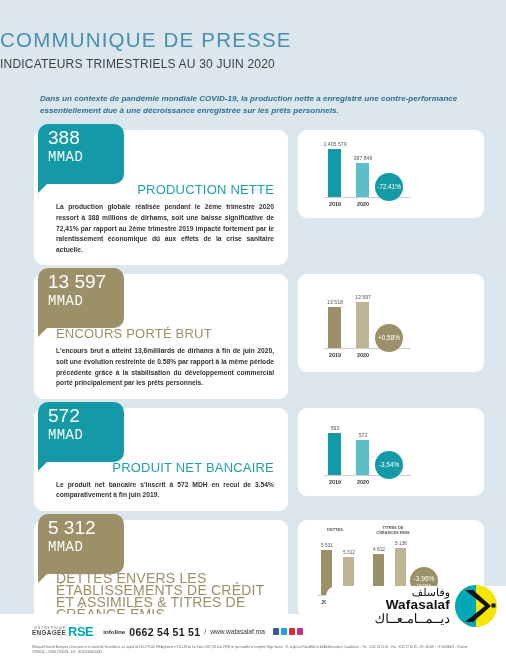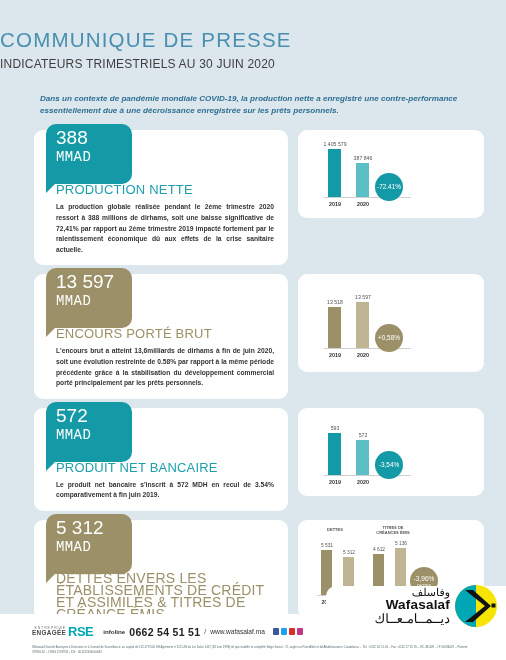--- a/index.html
+++ b/index.html
@@ -41,21 +41,21 @@
     background:#ffffff;
     border-radius:9px;
     flex:0 0 254px;
     min-height:88px;
     padding:6px 14px 10px 22px;
     box-sizing:border-box;
   }
   .card.tall{min-height:98px;}
   
   .badge{
-    position:absolute;left:12px;top:-6px;
+    position:absolute;left:4px;top:-6px;
     width:86px;height:60px;
     border-radius:10px 10px 10px 0;
     color:#fff;
     padding:4px 12px 0 10px;
     box-sizing:border-box;
   }
   .badge:after{
     content:"";position:absolute;left:0;bottom:-9px;
     width:0;height:0;
     border-left:9px solid;
@@ -64,21 +64,21 @@
   }
   .badge .num{font-size:19px;line-height:20px;font-weight:400;}
   .badge .unit{font-size:14px;letter-spacing:.4px;margin-top:1px;font-family:Liberation Mono, monospace;}
   .badge.teal{background:#149aa6;border-left-color:#149aa6;}
   .badge.gold{background:#9b9068;border-left-color:#9b9068;}
   .card .heading{
     margin-top:46px;
     font-size:13px;letter-spacing:.2px;font-weight:400;
   }
   .card .heading.small{font-size:14px;line-height:12px;letter-spacing:.2px;}
-  .heading.teal{color:#1e9fae;}
+  .heading.teal{color:#1e9fae;text-align:right;}
   .heading.gold{color:#9b9068;}
   .card .body{
     margin-top:5px;
     font-size:6.7px;line-height:1.58;color:#333;
     text-align:justify;font-weight:bold;
   }
   
   .chartcard{
     background:#fff;border-radius:9px;
     flex:1 1 auto;margin-left:10px;

